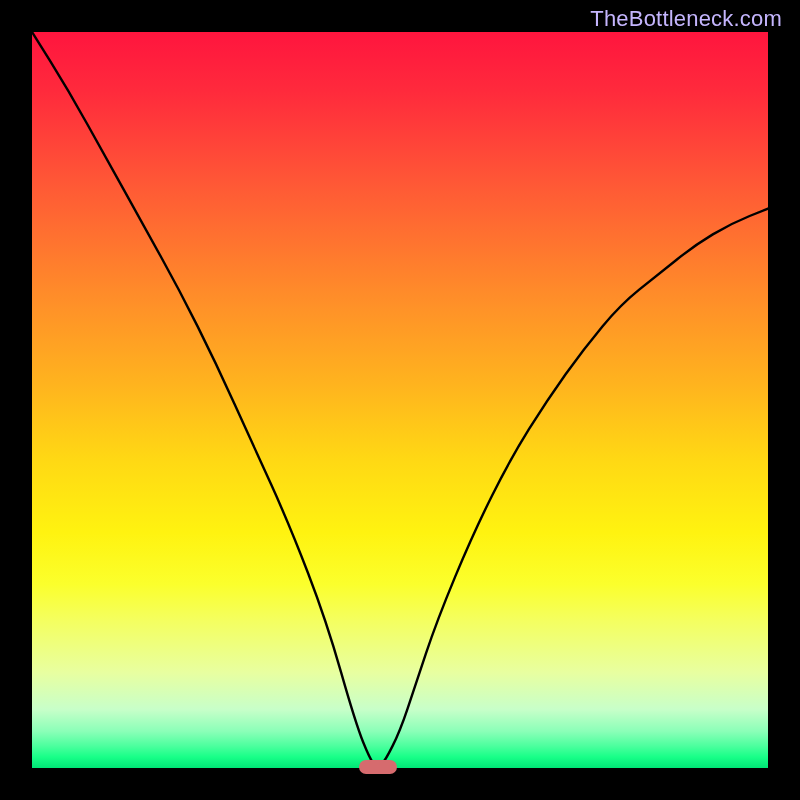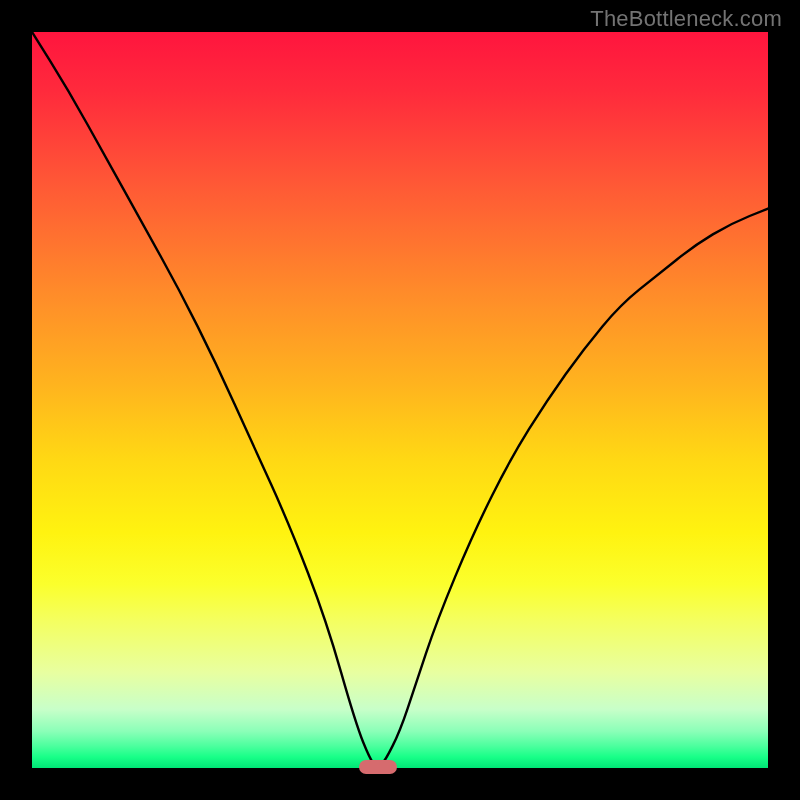--- a/index.html
+++ b/index.html
@@ -8,21 +8,21 @@
     height: 800px;
     background: #000;
     position: relative;
     overflow: hidden;
     font-family: Arial, Helvetica, sans-serif;
   }
   .watermark {
     position: absolute;
     top: 6px;
     right: 18px;
-    color: #737373;
+    color: #c4b5fd;
     font-size: 22px;
     font-weight: 500;
     z-index: 5;
     letter-spacing: 0.2px;
   }
   .plot-area {
     position: absolute;
     left: 32px;
     top: 32px;
     width: 736px;

